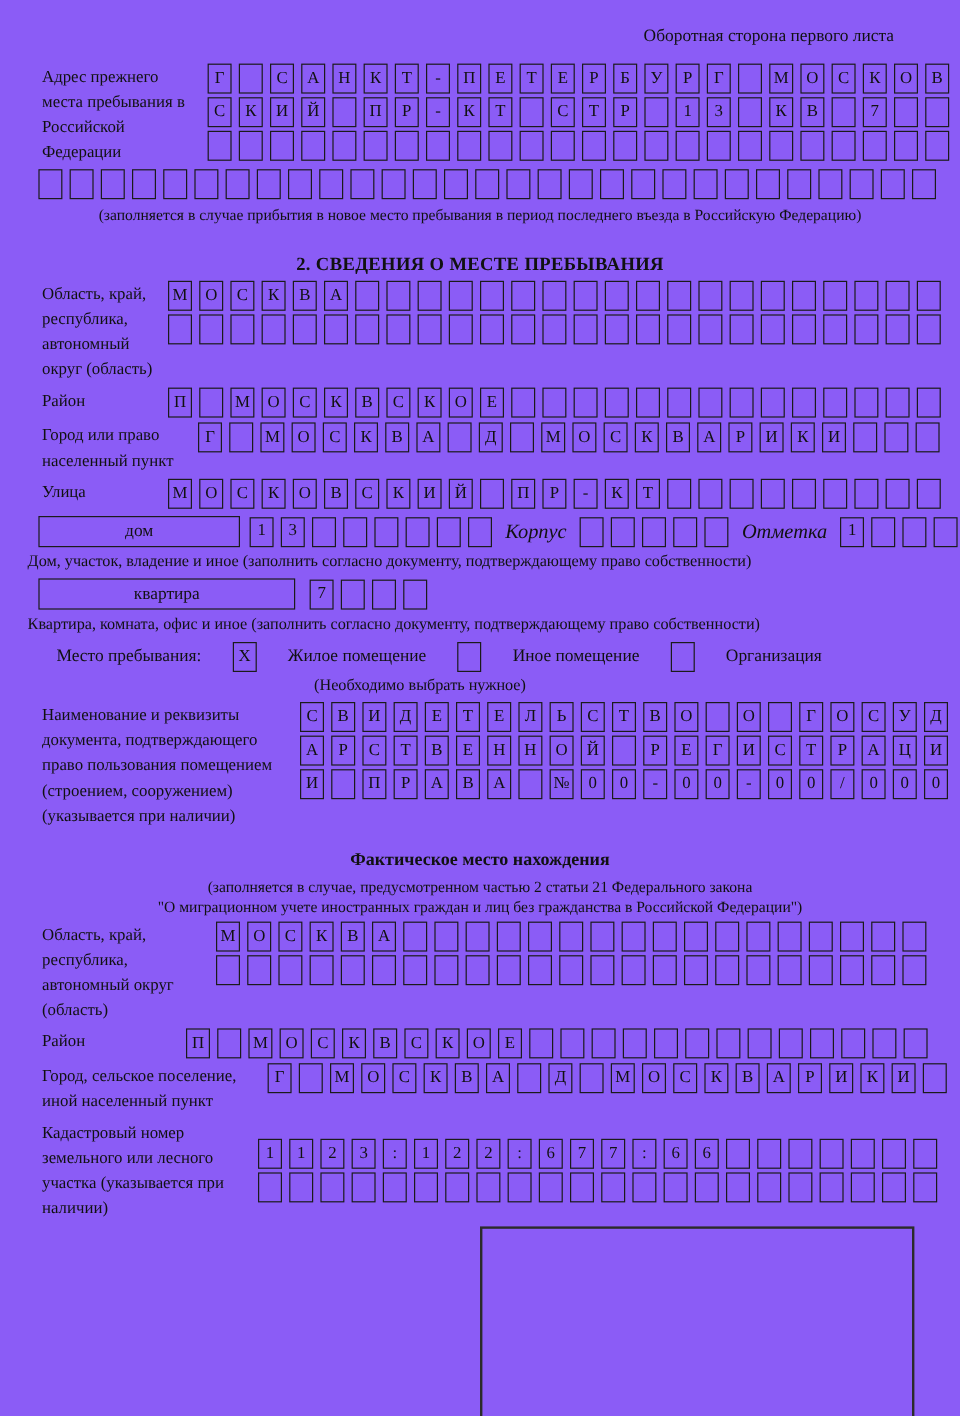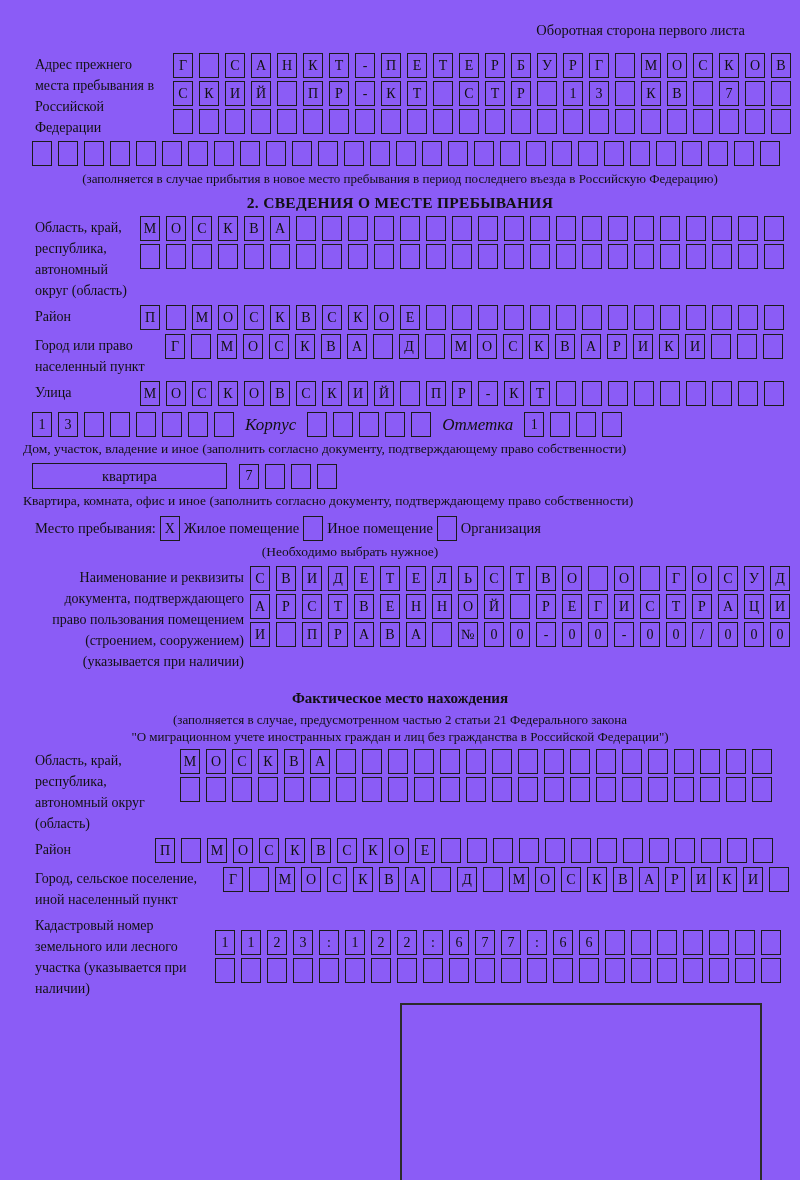--- a/index.html
+++ b/index.html
@@ -4,39 +4,39 @@
 <style>
   html,body{margin:0;padding:0;background:#ffffff;}
   body{font-family:"Liberation Serif","DejaVu Serif",serif;color:#111;}
   .page{width:800px;height:1180px;position:relative;overflow:hidden;background:#8b5cf6;}
   .corner{text-align:right;padding:22px 55px 0 0;font-size:14.5px;}
   .block{display:flex;margin-left:35px;margin-top:4px;}
   .lbl{font-size:14px;line-height:1.5;padding-top:1px;box-sizing:border-box;padding-right:6px;}
   .lw138{flex:0 0 138px;}
   .lw105{flex:0 0 105px;}
   .lw130{flex:0 0 130px;}
-  .lw215{flex:0 0 215px;text-align:right;}
+  .lw215{flex:0 0 215px;}
   .lw145{flex:0 0 145px;}
   .lw120{flex:0 0 120px;}
   .lw188{flex:0 0 188px;}
   .lw180{flex:0 0 180px;}
   .rows{display:flex;flex-direction:column;gap:3px;}
   .brow{display:flex;gap:6px;}
   .cbox{box-sizing:border-box;flex:0 0 20px;width:20px;height:25px;border:1.6px solid #1b1b1b;
         display:inline-flex;align-items:center;justify-content:center;font-size:14px;line-height:1;}
   .fullrow{margin:3px 0 0 32px;}
   .caption{font-size:13px;text-align:center;margin-top:5px;}
   .caption-left{font-size:13.5px;margin:4px 0 0 23px;}
-  .sec-title{font-size:15.5px;font-weight:bold;text-align:center;margin-top:7px;letter-spacing:.3px;}
+  .sec-title{font-size:15.5px;font-weight:bold;text-align:center;margin-top:25px;letter-spacing:.3px;}
   .sub-title{font-size:15px;font-weight:bold;text-align:center;margin-top:12px;}
   .field-rect{box-sizing:border-box;border:1.6px solid #1b1b1b;height:26px;display:flex;
               align-items:center;justify-content:center;font-size:14.5px;}
   .domrow{display:flex;align-items:center;margin:6px 0 0 32px;gap:8px;}
   .inline-lbl{font-size:17px;white-space:nowrap;padding:0 3px;font-style:italic;}
-  .stayrow{display:flex;align-items:center;margin:7px 0 0 35px;gap:4px;font-size:14.5px;}
+  .stayrow{display:flex;align-items:center;margin:7px 0 0 47px;gap:26px;font-size:14.5px;}
   .stayrow .brow{gap:6px;}
   .note-center{font-size:13.5px;text-align:center;width:440px;margin:3px 0 0 130px;}
   .stamp-box{margin:4px 0 0 400px;width:362px;height:180px;border:2px solid #2b2b2b;box-sizing:border-box;}
   .stamp-caption{margin:6px 0 0 390px;width:385px;text-align:center;font-size:13.5px;line-height:1.45;}
 </style>
 </head>
 <body>
 
 <div class="page">
 
@@ -312,20 +312,21 @@
           <span class="cbox"></span>
           <span class="cbox"></span>
           <span class="cbox"></span>
           <span class="cbox"></span>
           <span class="cbox"></span>
         </div>
       </div>
   </div>
 
   <div class="domrow">
+    <div class="field-rect" style="width:168px;">дом</div>
     <div class="brow">
         <span class="cbox">1</span>
         <span class="cbox">3</span>
         <span class="cbox"></span>
         <span class="cbox"></span>
         <span class="cbox"></span>
         <span class="cbox"></span>
         <span class="cbox"></span>
         <span class="cbox"></span>
       </div>
@@ -341,21 +342,21 @@
     <div class="brow">
         <span class="cbox">1</span>
         <span class="cbox"></span>
         <span class="cbox"></span>
         <span class="cbox"></span>
       </div>
   </div>
   <div class="caption-left">Дом, участок, владение и иное (заполнить согласно документу, подтверждающему право собственности)</div>
 
   <div class="domrow">
-    <div class="field-rect" style="width:195px;">квартира</div>
+    <div class="field-rect" style="width:214px;">квартира</div>
     <div class="brow" style="margin-left:4px;">
         <span class="cbox">7</span>
         <span class="cbox"></span>
         <span class="cbox"></span>
         <span class="cbox"></span>
       </div>
   </div>
   <div class="caption-left">Квартира, комната, офис и иное (заполнить согласно документу, подтверждающему право собственности)</div>
 
   <div class="stayrow">

